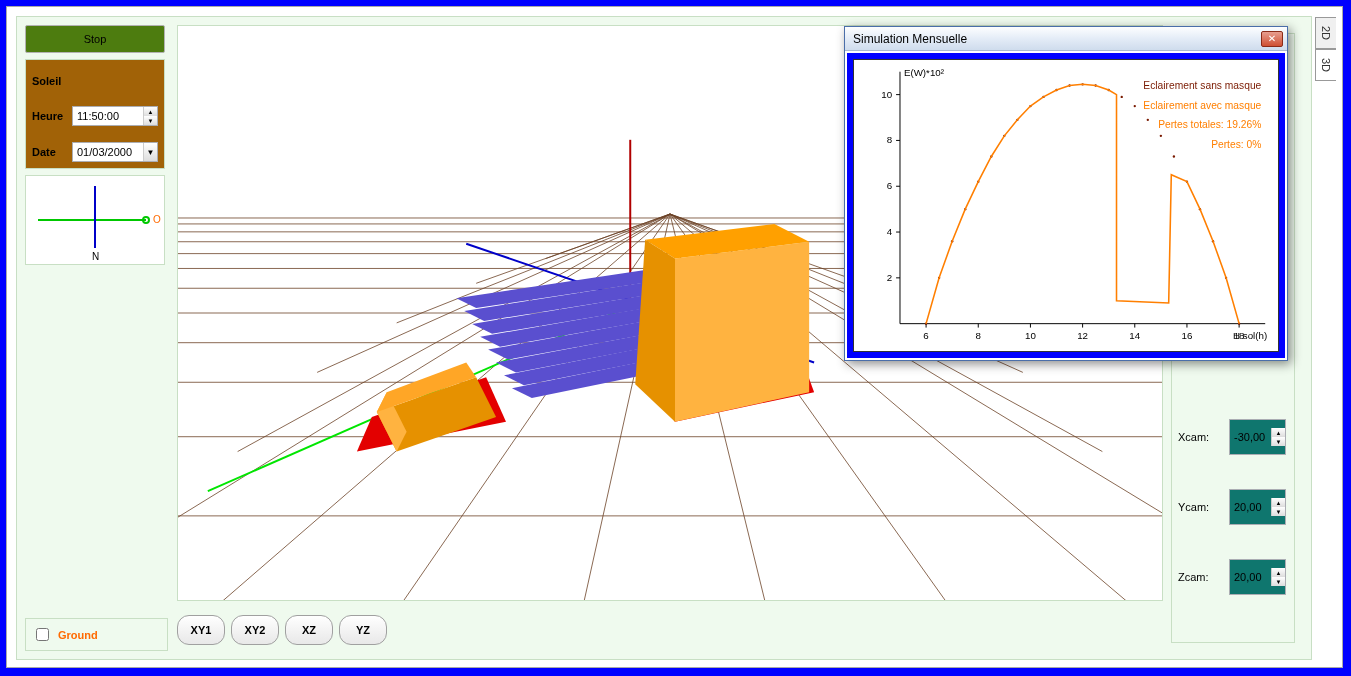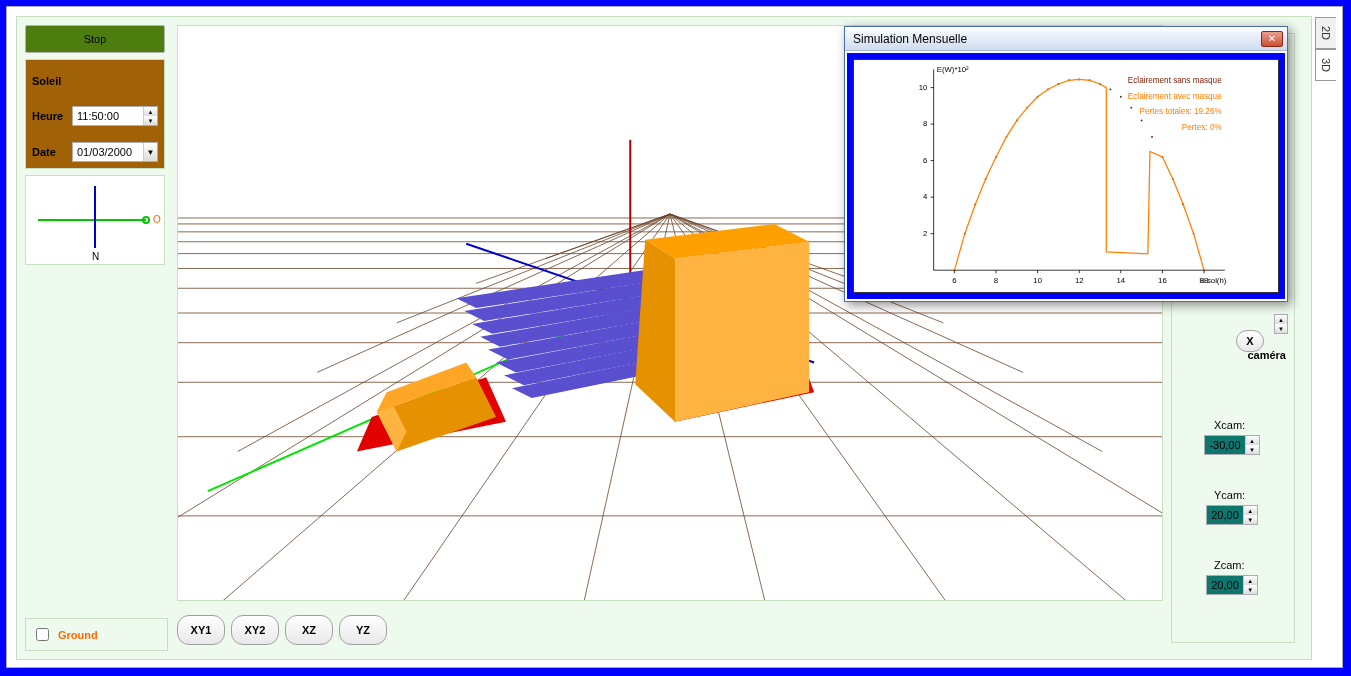--- a/index.html
+++ b/index.html
@@ -190,36 +190,36 @@
   .ms1{top:50px;} .ms2{top:130px;} .ms3{top:205px;} .ms4{top:280px;}
 
   .panel-title {
     position:absolute; top: 315px; right:8px; width:108px;
     font-weight:bold; font-size:11px; text-align:right;
   }
 
   .cam-row {
     position:absolute;
     width:108px;
-    display:flex; align-items:center; gap:4px;flex-direction:column;
+    display:flex; align-items:center; gap:15px;
   }
   .cam-row .lab { width:36px; font-size:11px; }
   .cam-input {
     flex:1; background:#0f766e; border:1px solid #abadb3; height:36px;
     display:flex; align-items:center;
   }
   .cam-input .v { flex:1; padding:0 4px; font-size:11px; }
   .cr1{top:385px;} .cr2{top:455px;} .cr3{top:525px;}
 
   
   .sim-window {
     position:absolute;
     top: 26px; left: 844px;
     width: 444px;
-    height: 276px;
+    height: 335px;
     background: #fff;
     border: 1px solid #4a6ea9;
     box-shadow: 3px 3px 10px rgba(0,0,0,0.45);
   }
   .sim-title-bar {
     height: 24px;
     background: linear-gradient(#fdfeff,#e4ecf7,#cfdced);
     border-bottom:1px solid #a9b8cf;
     display:flex; align-items:center;
     padding: 0 4px 0 8px;

